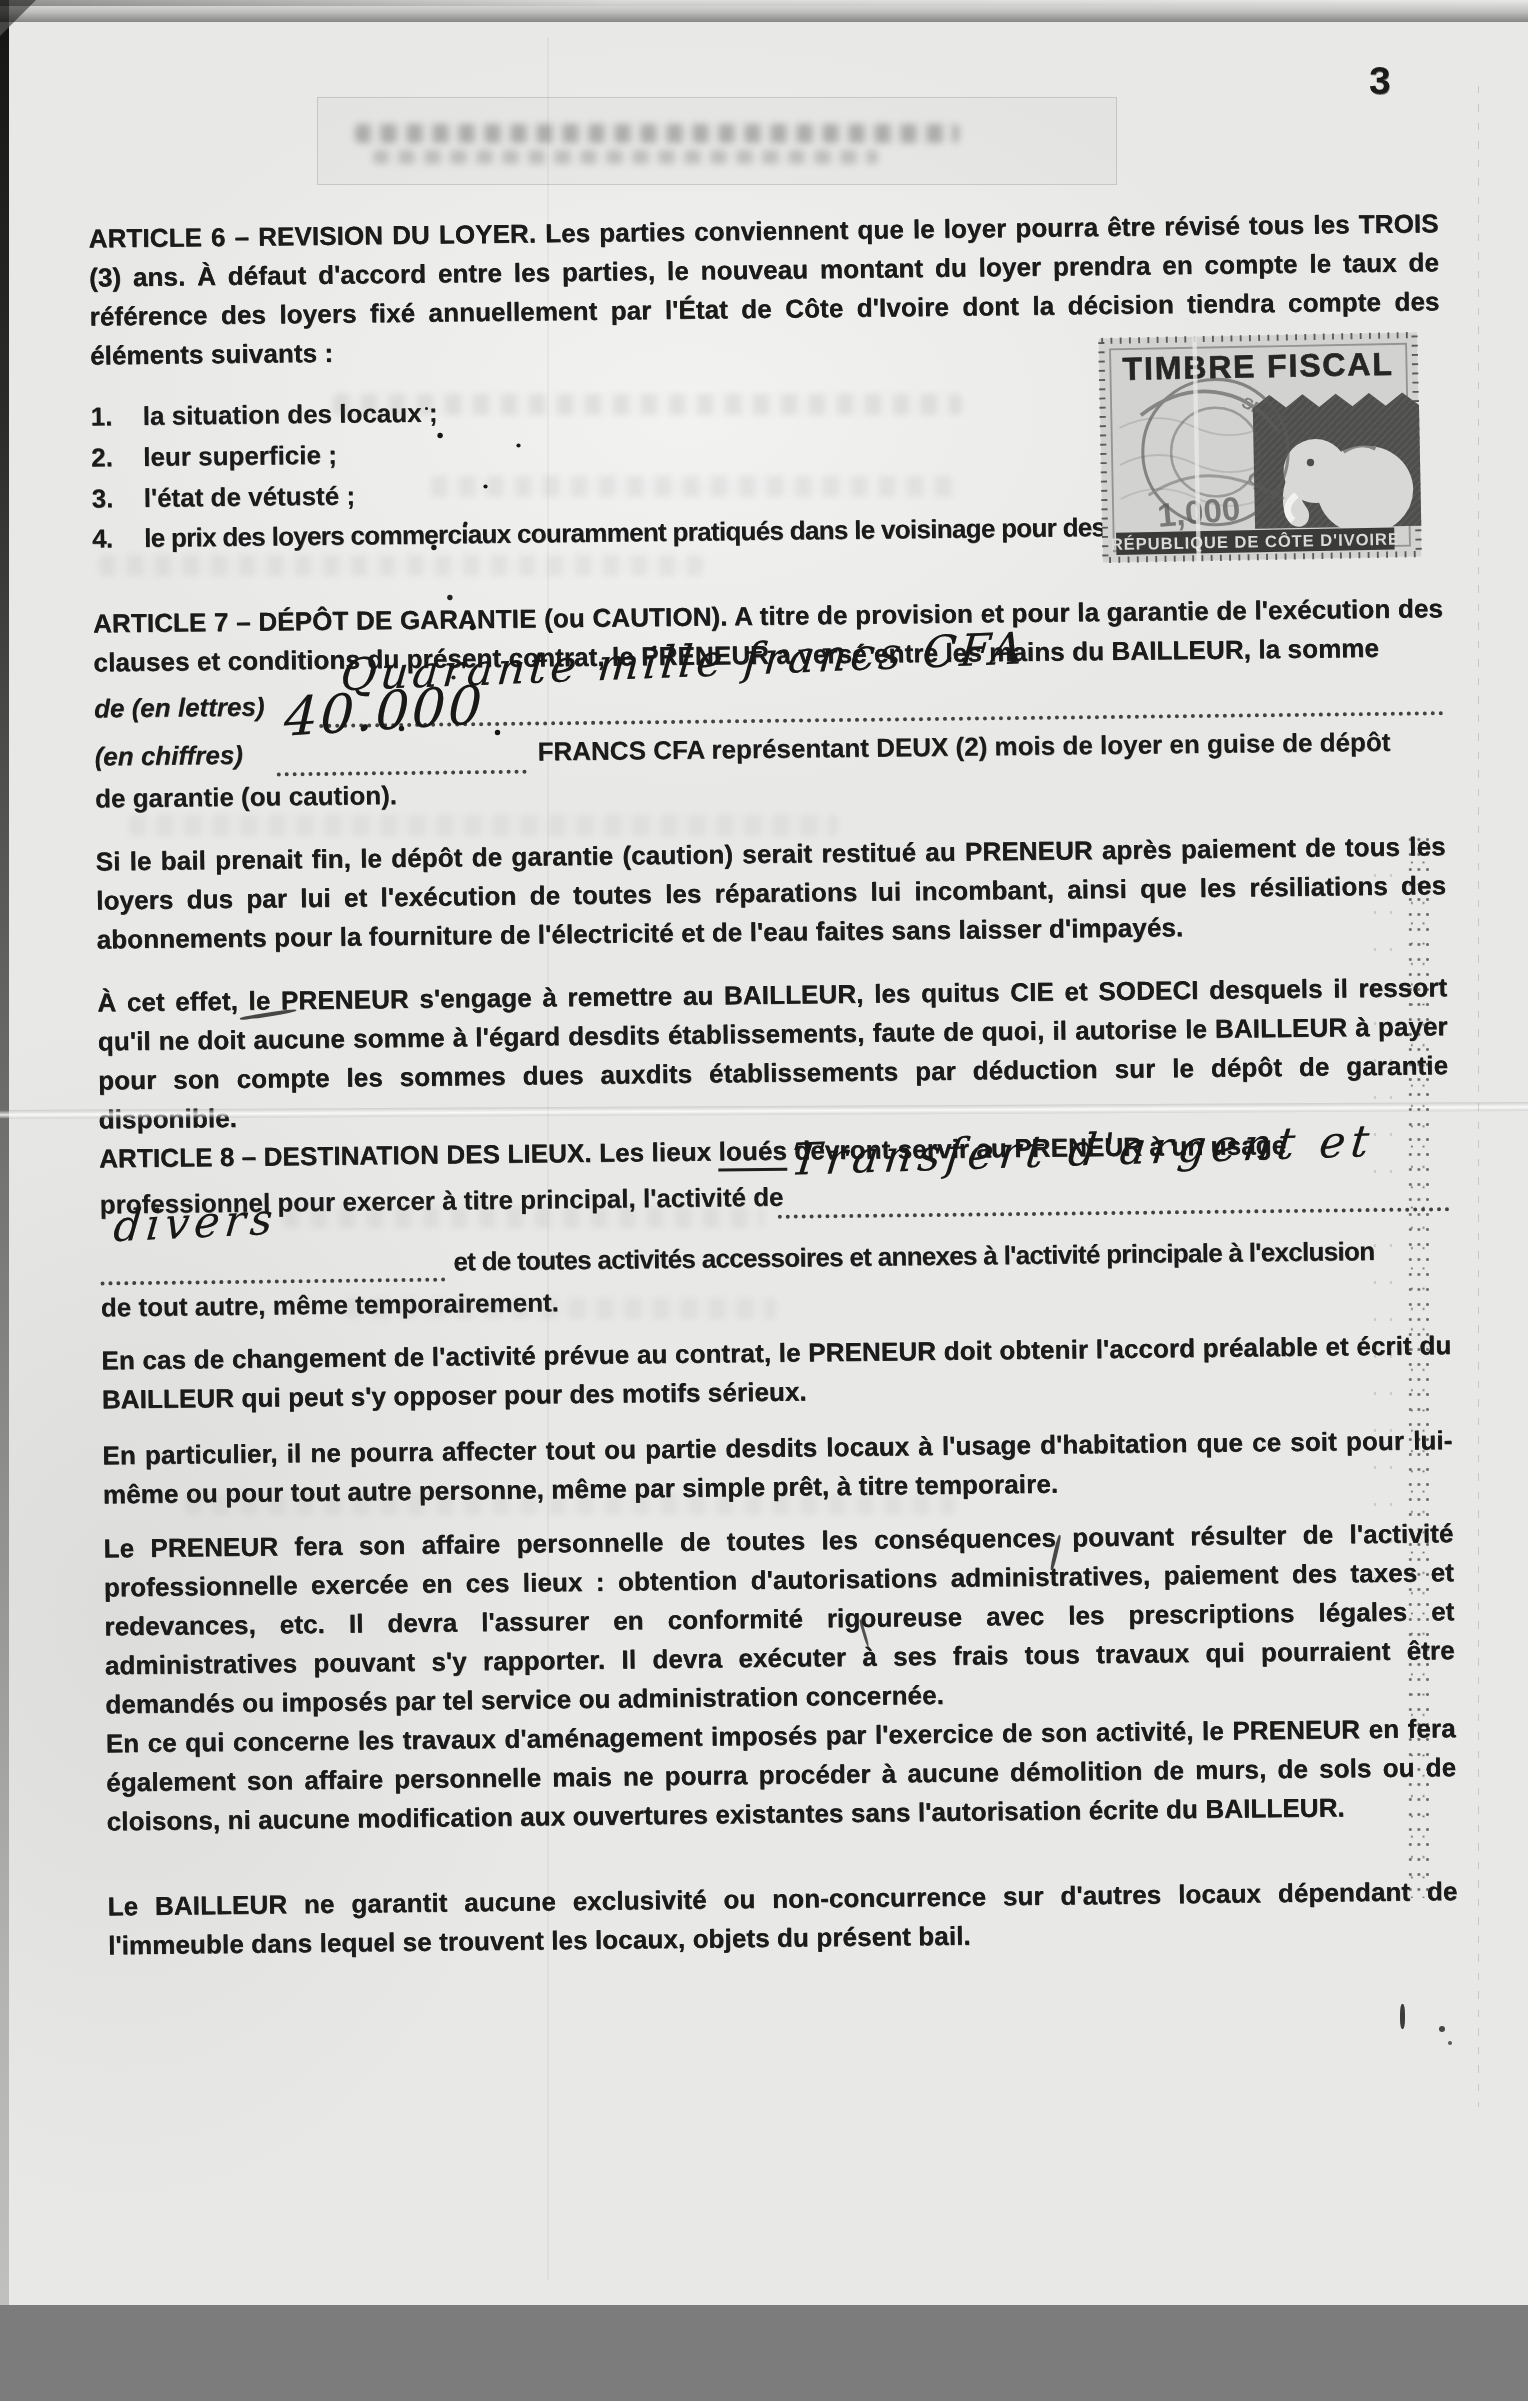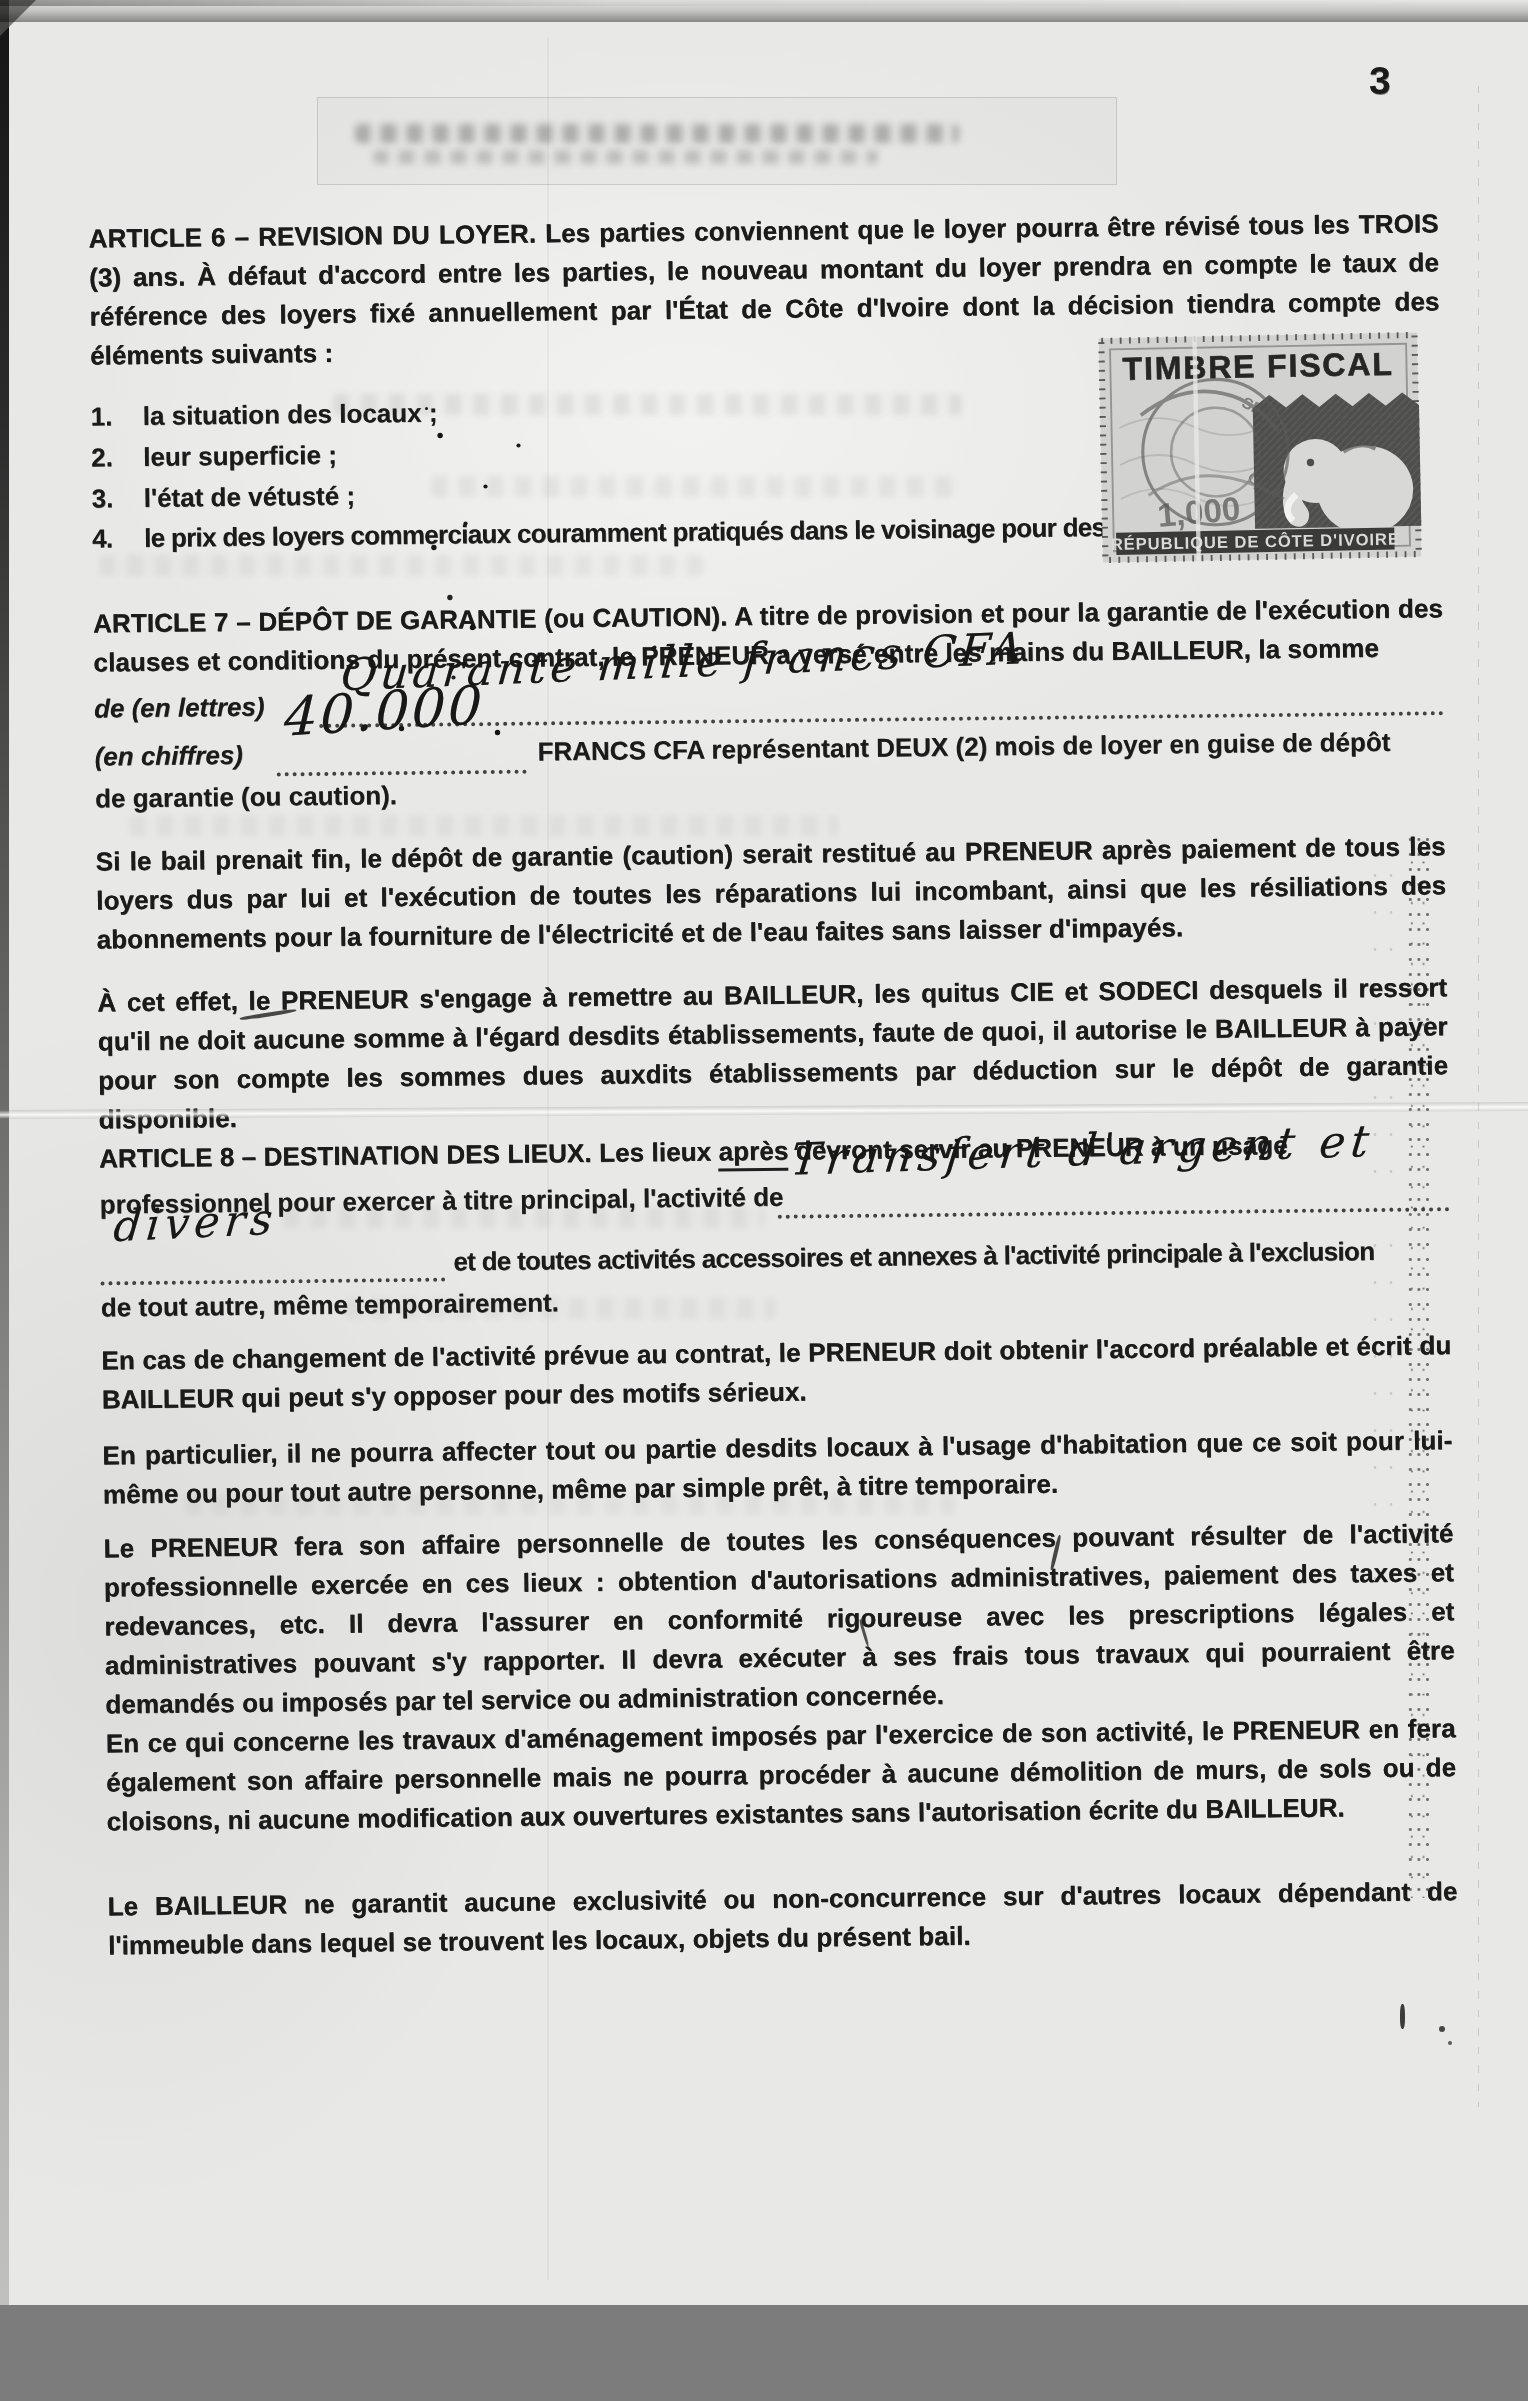--- a/index.html
+++ b/index.html
@@ -123,21 +123,21 @@
       <div class="line-piece" style="left:529px;top:739px;">FRANCS CFA représentant DEUX (2) mois  de loyer en guise de dépôt</div>
 
       <div class="line-piece" style="left:86px;top:781px;">de garantie (ou caution).</div>
 
       <div class="blk" style="top:842px;">Si le bail prenait fin, le dépôt de garantie (caution) serait restitué au PRENEUR après paiement de tous les loyers dus par lui et l'exécution de toutes les réparations lui incombant, ainsi que les résiliations des abonnements pour la fourniture de l'électricité et de l'eau faites sans laisser d'impayés.</div>
       <div class="blk" style="top:983px;">À cet effet, le PRENEUR s'engage à remettre au BAILLEUR, les quitus CIE et SODECI desquels il ressort qu'il ne doit aucune somme à l'égard desdits établissements, faute de quoi, il autorise le BAILLEUR à payer pour son compte les sommes dues auxdits établissements par déduction sur le dépôt de garantie disponible.</div>
 
       <div class="blk nowrap" style="top:1139px;">
         <span class="hd">ARTICLE 8 – DESTINATION DES LIEUX.</span>
         <span>Les lieux</span>
-        <span class="pen-underline">après</span>
+        <span class="pen-underline">loués</span>
         <span>devront servir au PRENEUR à un usage</span>
       </div>
 
       <div class="line-piece" style="left:86px;top:1187px;">professionnel pour exercer à titre principal, l'activité de</div>
       <div class="dots" style="left:764px;top:1187px;width:672px;"></div>
       <div class="hw hw-act1" style="left:778px;top:1135px;">Transfert d'argent et</div>
 
       <div class="dots" style="left:86px;top:1246px;width:345px;"></div>
       <div class="hw hw-act2" style="left:100px;top:1198px;">divers</div>
       <div class="line-piece tight" style="left:439px;top:1248px;">et de toutes activités accessoires et annexes à l'activité principale à l'exclusion</div>

